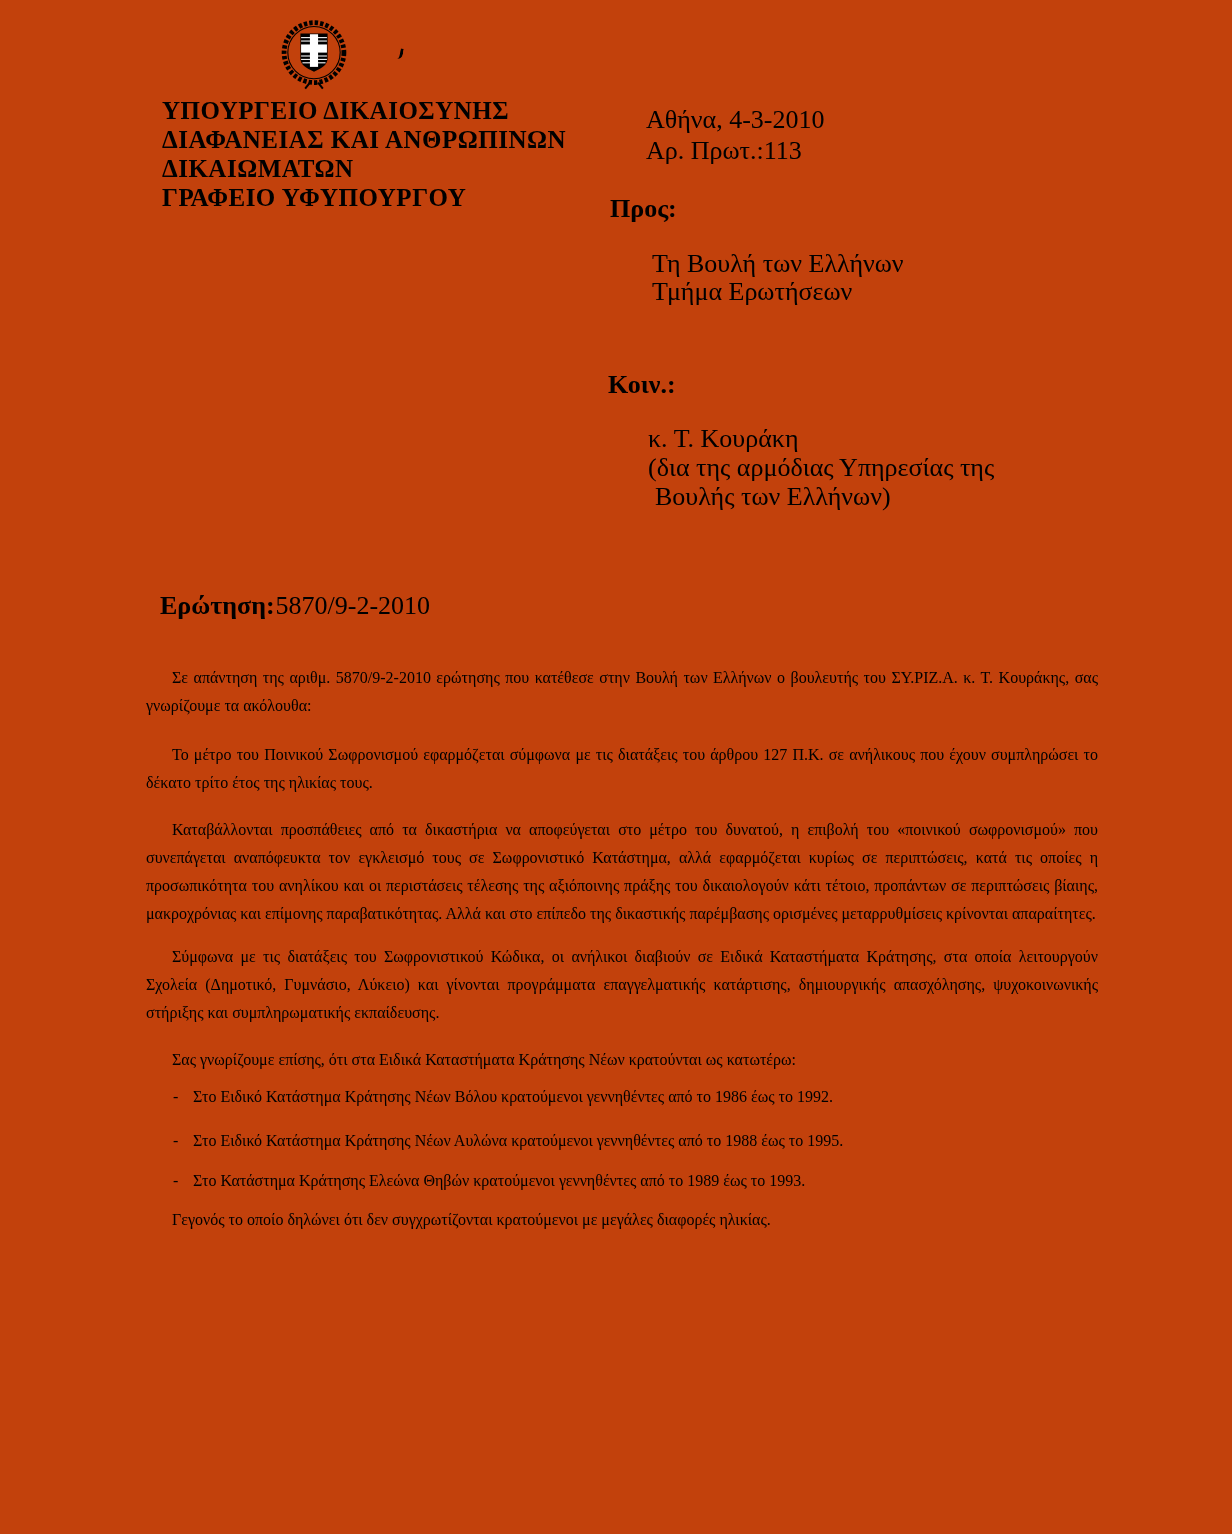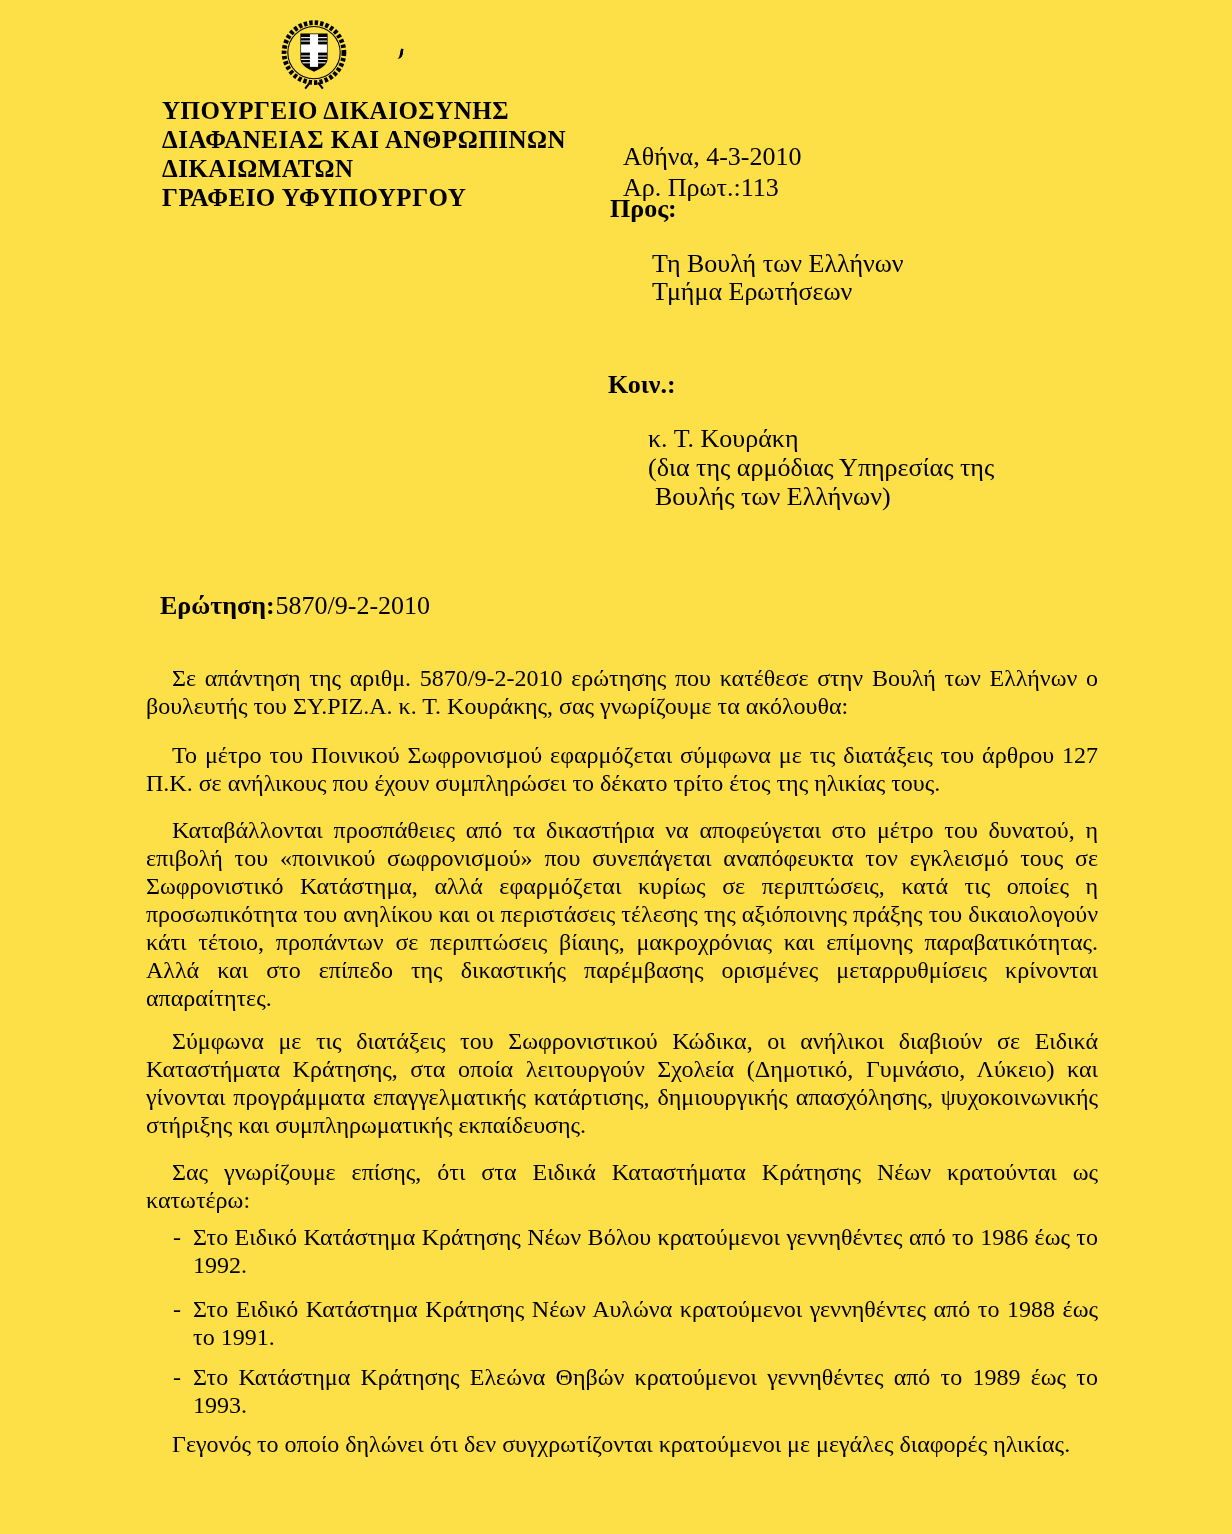--- a/index.html
+++ b/index.html
@@ -4,21 +4,21 @@
 <style>
   html, body { margin: 0; padding: 0; }
   body {
     width: 1232px; height: 1534px;
     background: #ffffff;
     font-family: "Liberation Serif", serif;
     color: #000000;
     position: relative;
     overflow: hidden;
   }
-  .page { position: absolute; inset: 0; background: #fde047; }
+  .page { position: absolute; inset: 0; background: #c2410c; }
 
   
   .emblem { position: absolute; left: 280px; top: 16px; width: 68px; height: 80px; }
 
   
   .artifact {
     position: absolute; left: 396px; top: 48px;
     width: 4px; height: 11px;
     border-right: 3px solid #000;
     border-radius: 0 0 5px 0;
@@ -29,22 +29,22 @@
 
   
   .org {
     position: absolute; left: 162px; top: 96px;
     font-weight: bold; font-size: 25px; line-height: 29px;
     letter-spacing: 0.5px; white-space: nowrap;
   }
 
   
   .dateblock {
-    position: absolute; left: 623px; top: 104px;
-    font-size: 26px; line-height: 31px; white-space: nowrap; margin-top: 37px;
+    position: absolute; left: 646px; top: 104px;
+    font-size: 26px; line-height: 31px; white-space: nowrap;
   }
 
   .pros-label {
     position: absolute; left: 610px; top: 194px;
     font-size: 26px; font-weight: bold;
   }
   .pros-lines {
     position: absolute; left: 652px; top: 250px;
     font-size: 26px; line-height: 28px; white-space: nowrap;
   }
@@ -60,21 +60,21 @@
 
   .subject {
     position: absolute; left: 160px; top: 591px;
     font-size: 26px;
   }
   .subject .num { margin-left: 1px; }
 
   
   .letter-body {
     position: absolute; left: 146px; top: 664px; width: 952px;
-    font-size: 24px; line-height: 28px;
+    font-size: 16px; line-height: 28px;
     text-align: justify;
   }
   .letter-body p { margin: 0; text-indent: 26px; }
   .p2 { margin-top: 21px !important; }
   .p3 { margin-top: 19px !important; }
   .p4 { margin-top: 15px !important; }
   .p5 { margin-top: 19px !important; }
   .closing { margin-top: 11px !important; }
 
   .bullet-row { display: flex; padding-left: 27px; }
@@ -142,21 +142,21 @@
     <p class="p3">Καταβάλλονται προσπάθειες από τα δικαστήρια να αποφεύγεται στο μέτρο του δυνατού, η επιβολή του «ποινικού σωφρονισμού» που συνεπάγεται αναπόφευκτα τον εγκλεισμό τους σε Σωφρονιστικό Κατάστημα, αλλά εφαρμόζεται κυρίως σε περιπτώσεις, κατά τις οποίες η προσωπικότητα του ανηλίκου και οι περιστάσεις τέλεσης της αξιόποινης πράξης του δικαιολογούν κάτι τέτοιο, προπάντων σε περιπτώσεις βίαιης, μακροχρόνιας και επίμονης παραβατικότητας. Αλλά και στο επίπεδο της δικαστικής παρέμβασης ορισμένες μεταρρυθμίσεις κρίνονται απαραίτητες.</p>
     <p class="p4">Σύμφωνα με τις διατάξεις του Σωφρονιστικού Κώδικα, οι ανήλικοι διαβιούν σε Ειδικά Καταστήματα Κράτησης, στα οποία λειτουργούν Σχολεία (Δημοτικό, Γυμνάσιο, Λύκειο) και γίνονται προγράμματα επαγγελματικής κατάρτισης, δημιουργικής απασχόλησης, ψυχοκοινωνικής στήριξης και συμπληρωματικής εκπαίδευσης.</p>
     <p class="p5">Σας γνωρίζουμε επίσης, ότι στα Ειδικά Καταστήματα Κράτησης Νέων κρατούνται ως κατωτέρω:</p>
 
     <div class="bullet-row b1">
       <span class="dash">-</span>
       <span class="btext">Στο Ειδικό Κατάστημα Κράτησης Νέων Βόλου κρατούμενοι γεννηθέντες από το 1986 έως το 1992.</span>
     </div>
     <div class="bullet-row b2">
       <span class="dash">-</span>
-      <span class="btext">Στο Ειδικό Κατάστημα Κράτησης Νέων Αυλώνα κρατούμενοι γεννηθέντες από το 1988 έως το 1991.</span>
+      <span class="btext">Στο Ειδικό Κατάστημα Κράτησης Νέων Αυλώνα κρατούμενοι γεννηθέντες από το 1988 έως το 1995.</span>
     </div>
     <div class="bullet-row b3">
       <span class="dash">-</span>
       <span class="btext">Στο Κατάστημα Κράτησης Ελεώνα Θηβών κρατούμενοι γεννηθέντες από το 1989 έως το 1993.</span>
     </div>
 
     <p class="closing">Γεγονός το οποίο δηλώνει ότι δεν συγχρωτίζονται κρατούμενοι με μεγάλες διαφορές ηλικίας.</p>
   </div>
 
 </div>

